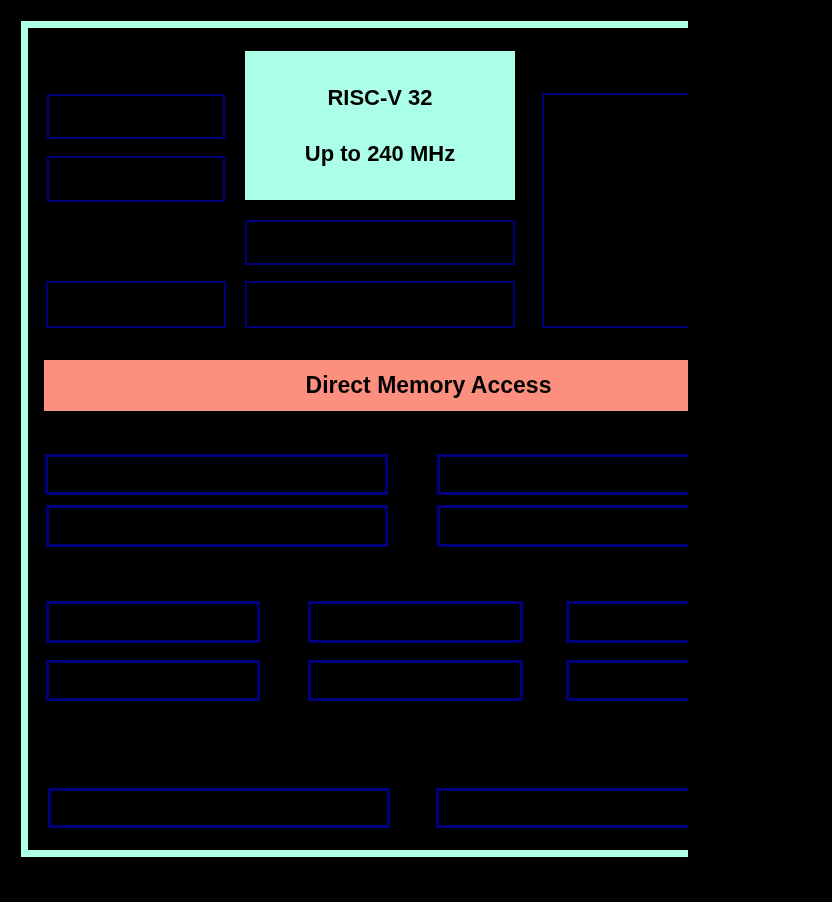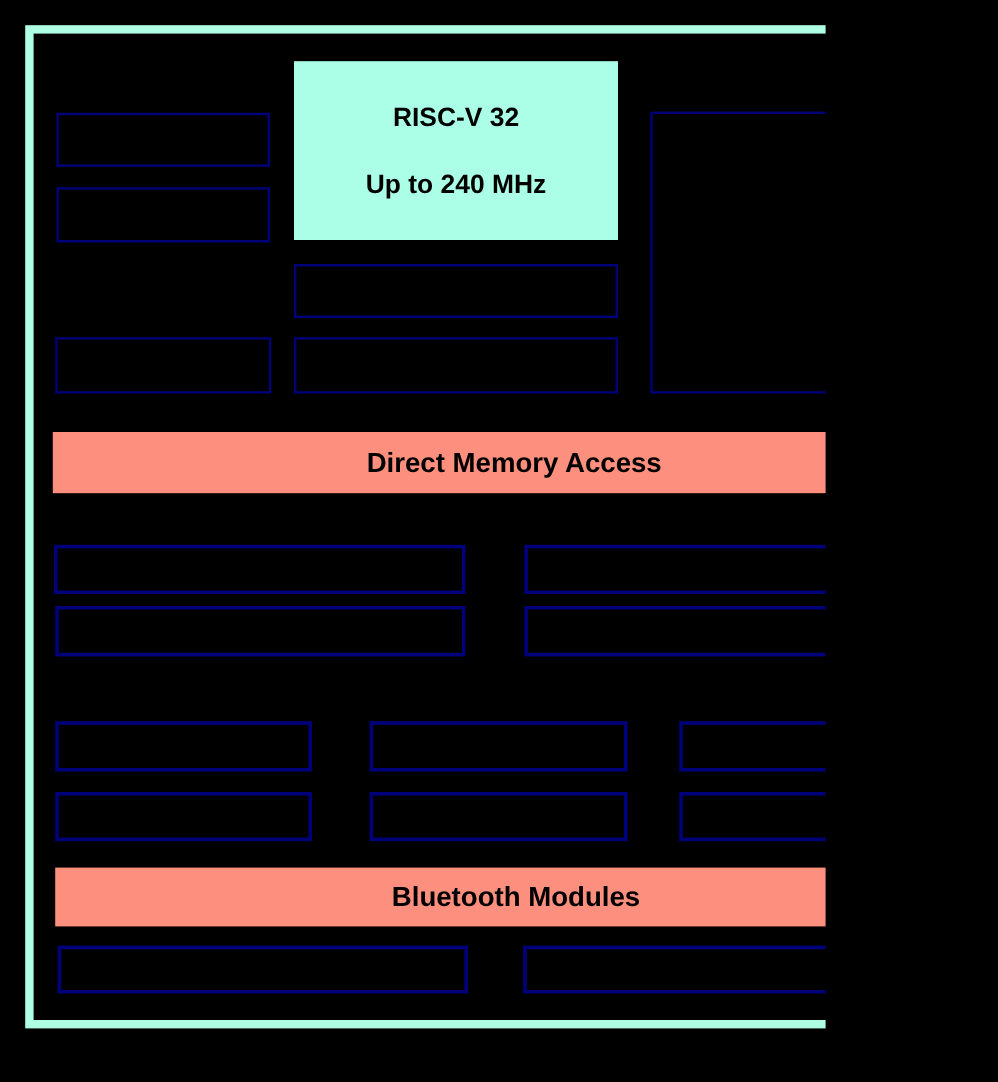--- a/index.html
+++ b/index.html
@@ -120,20 +120,17 @@
   <div class="nbox thick b-r2l"></div>
   <div class="nbox thick b-r2r"></div>
 
   <div class="nbox thick b-g1c1"></div>
   <div class="nbox thick b-g1c2"></div>
   <div class="nbox thick b-g1c3"></div>
   <div class="nbox thick b-g2c1"></div>
   <div class="nbox thick b-g2c2"></div>
   <div class="nbox thick b-g2c3"></div>
 
-  <div class="bar bar-bt">
-    <span>Bluetooth Modules</span>
-  </div>
 
   <div class="nbox thick b-bl"></div>
   <div class="nbox thick b-br"></div>
 
 </div>
 
 </body></html>

